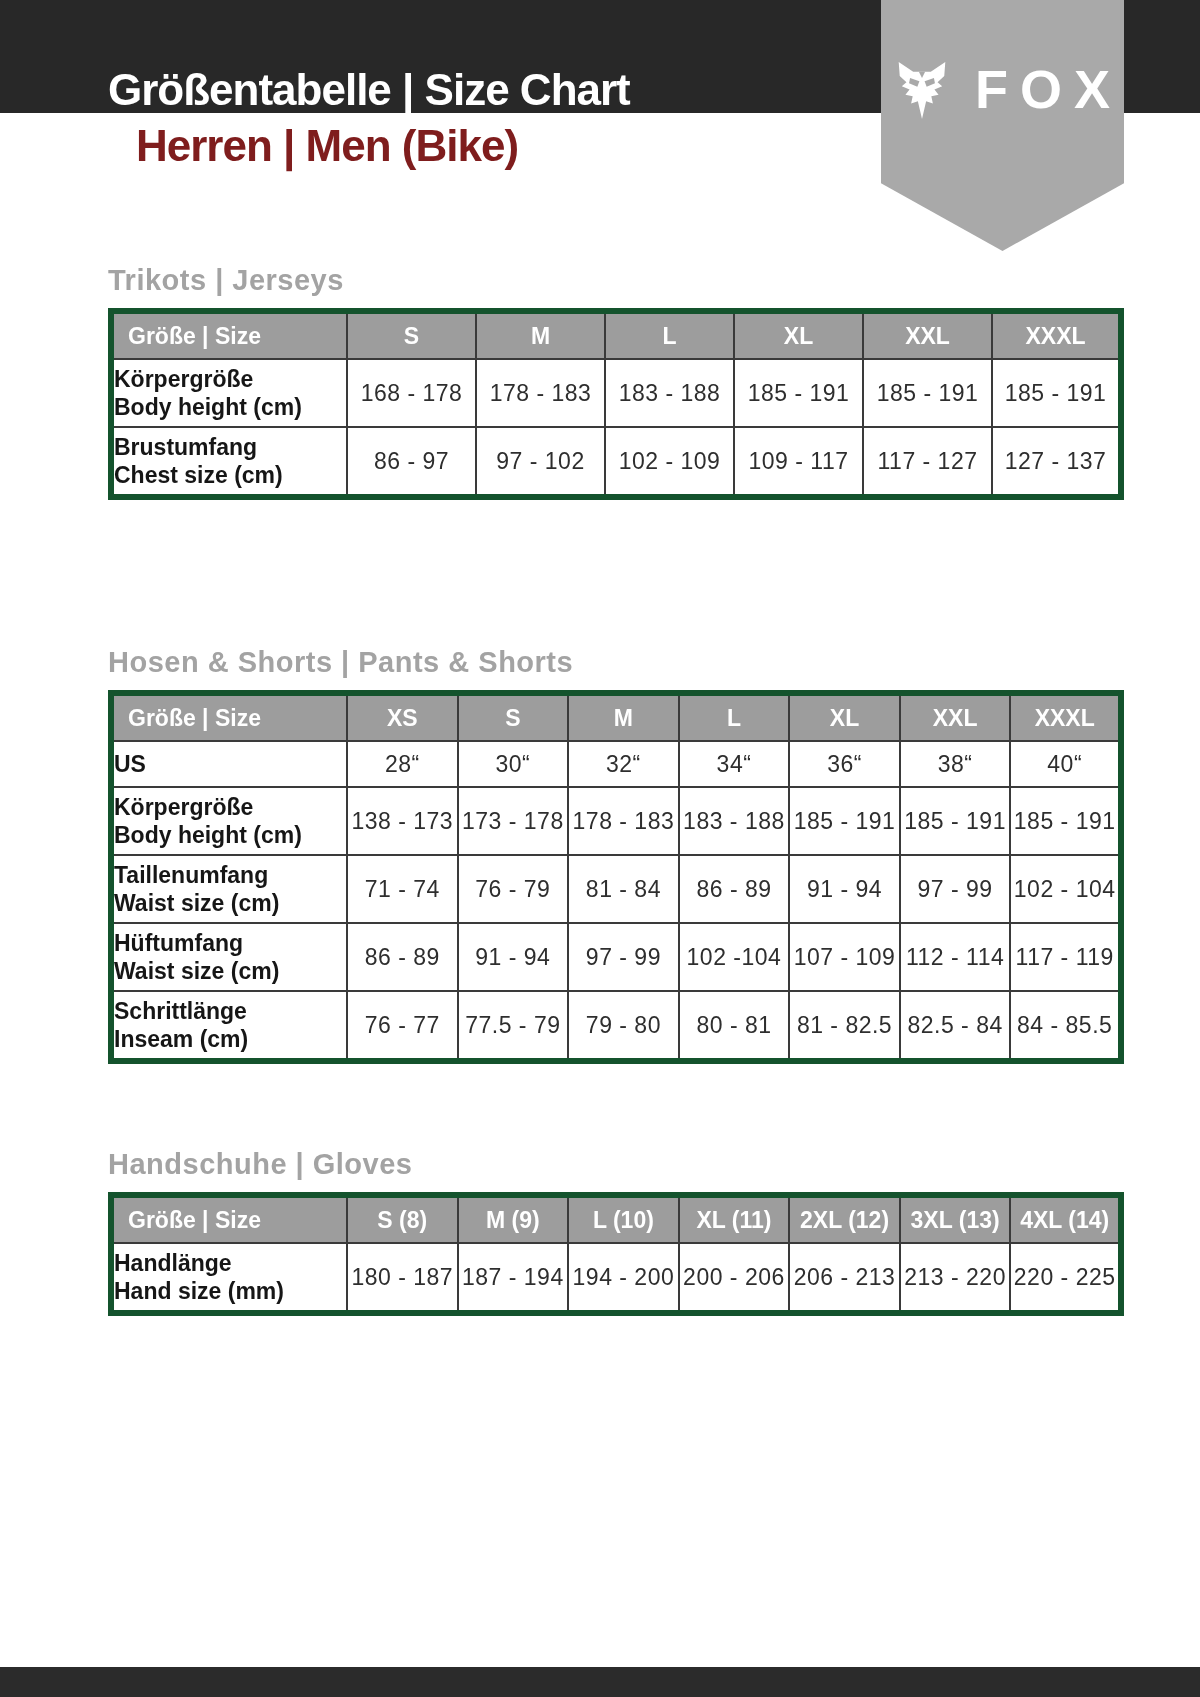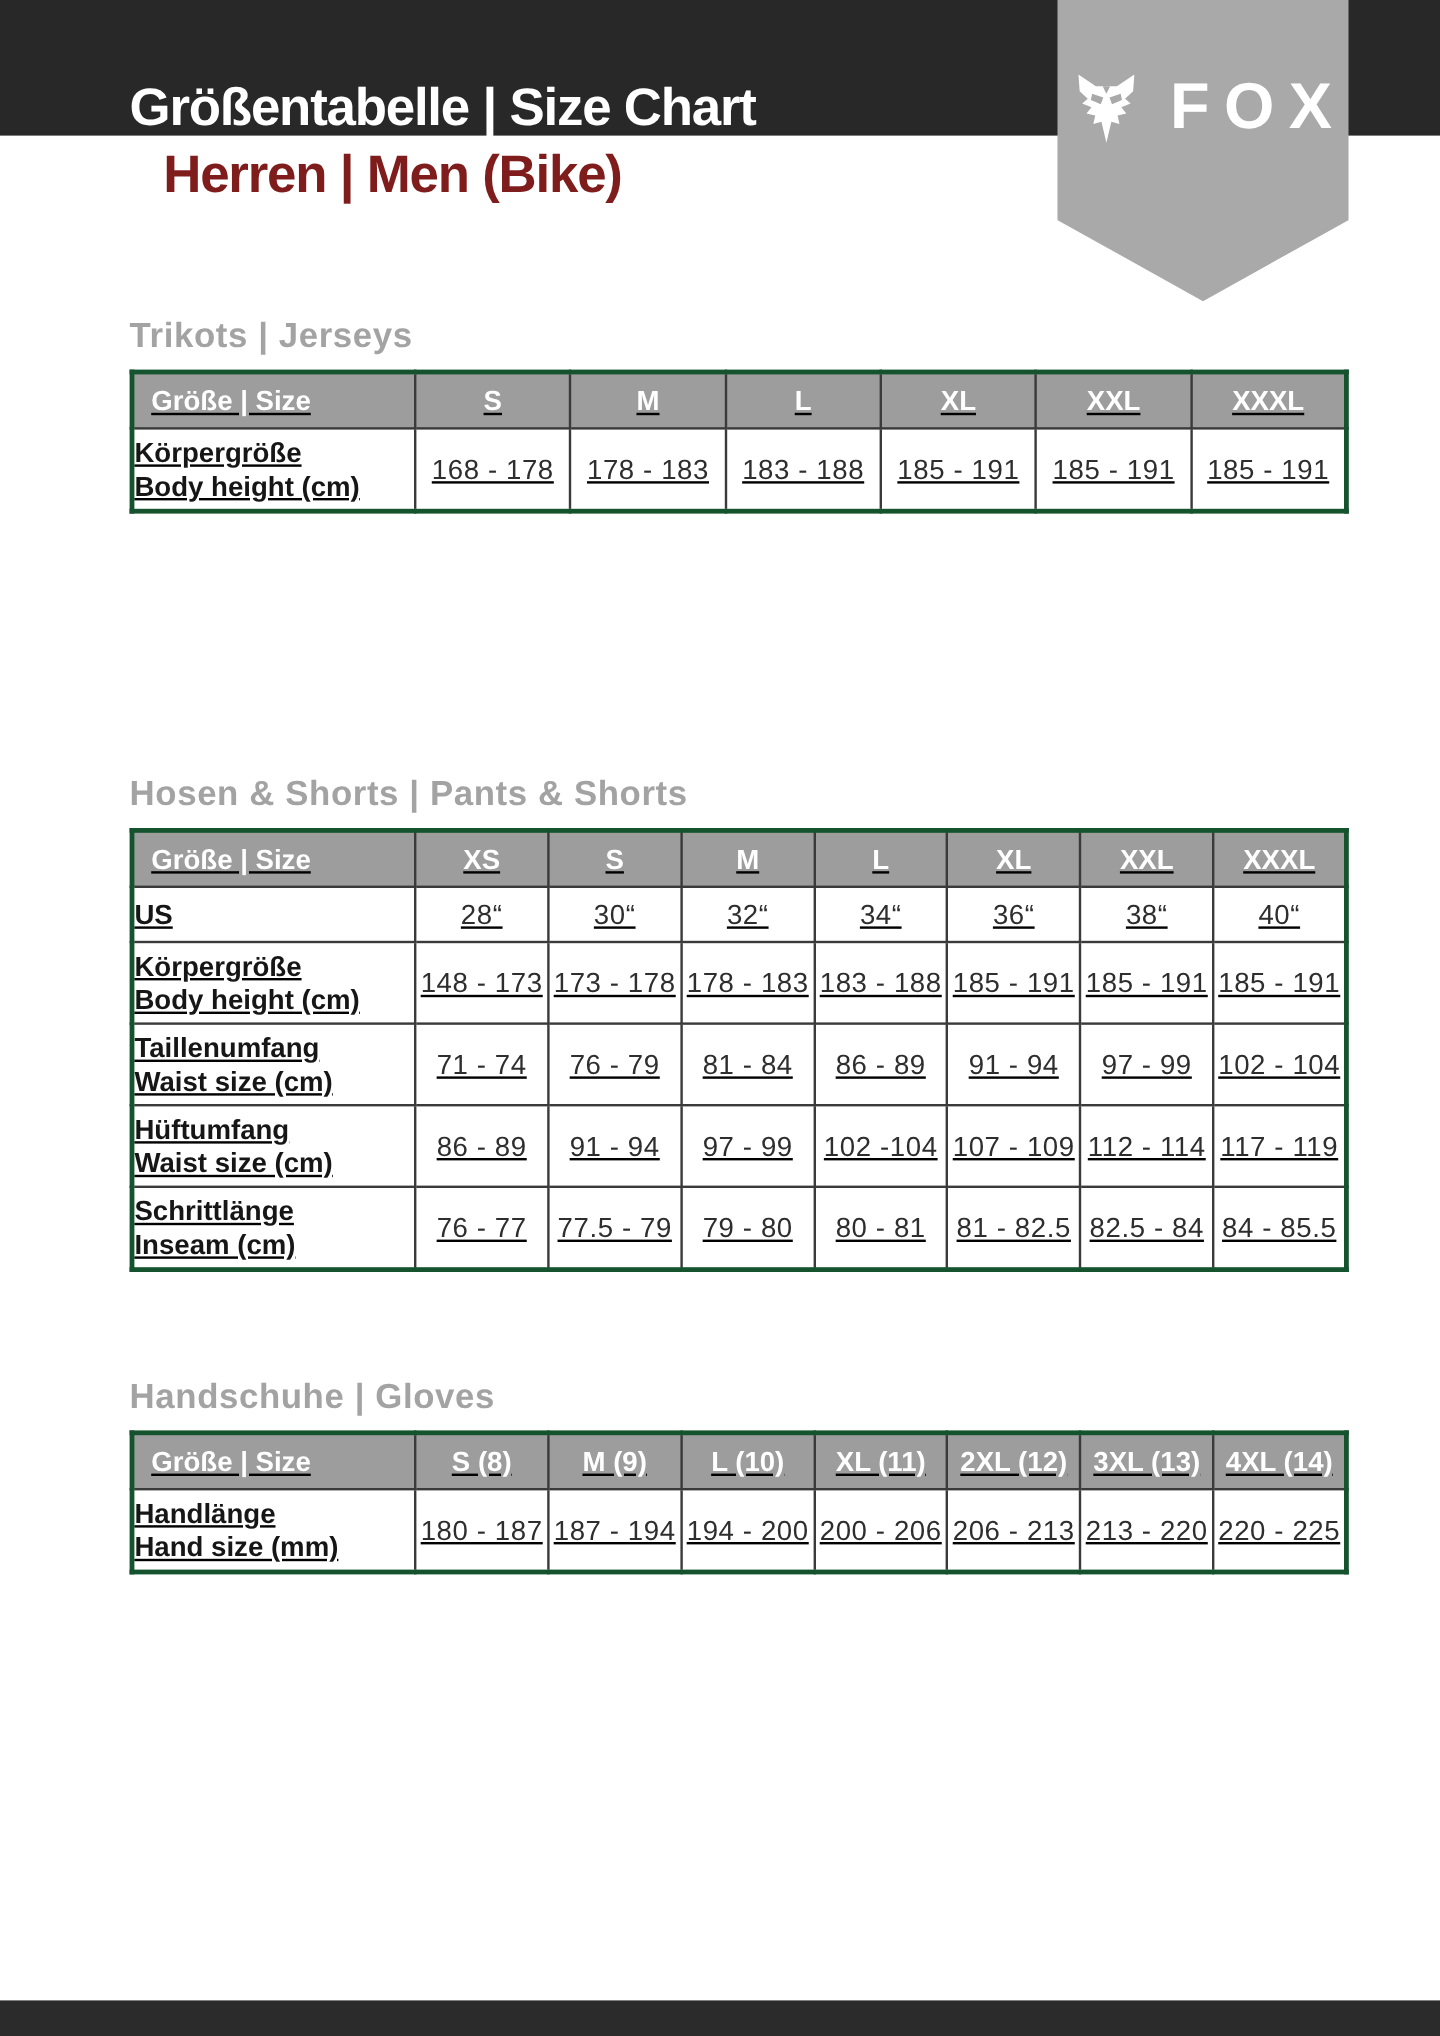--- a/index.html
+++ b/index.html
@@ -36,22 +36,21 @@
   .tbl-section { position:absolute; left:0; width:1016px; }
   .tbl-section:nth-of-type(1) { top:266px; }
   .tbl-section:nth-of-type(2) { top:648px; }
   .tbl-section:nth-of-type(3) { top:1150px; }
   .section-title {
     margin:0 0 13px 0; font-size:29px; line-height:29px; font-weight:bold;
     color:#a3a3a3; letter-spacing:0.5px; white-space:nowrap;
   }
   table.size-table {
     border-collapse:collapse; table-layout:fixed; width:1016px;
-    border:4px solid #14532d;
-    text-decoration:underline;
+    border:6px solid #14532d;
   }
   .size-table th, .size-table td { border:2px solid #3a3a3a; padding:0; }
   .size-table col.label { width:236px; }
   .size-table thead th {
     background:#9d9d9d; color:#ffffff; font-size:23px; font-weight:bold;
     height:44px; text-align:center;
   }
   .size-table thead th.label-col { text-align:left; padding-left:14px; }
   .size-table tbody td {
     text-align:center; font-size:23px; color:#2e2e2e; height:66px;
@@ -114,20 +113,29 @@
           <tbody>
             <tr>
               <td class="label-cell">Körpergröße<br>Body height (cm)</td>
               <td>168 - 178</td>
               <td>178 - 183</td>
               <td>183 - 188</td>
               <td>185 - 191</td>
               <td>185 - 191</td>
               <td>185 - 191</td>
             </tr>
+            <tr>
+              <td class="label-cell">Brustumfang<br>Chest size (cm)</td>
+              <td>86 - 97</td>
+              <td>97 - 102</td>
+              <td>102 - 109</td>
+              <td>109 - 117</td>
+              <td>117 - 127</td>
+              <td>127 - 137</td>
+            </tr>
           </tbody>
         </table>
       </section>
       <section class="tbl-section">
         <h2 class="section-title">Hosen &amp; Shorts | Pants &amp; Shorts</h2>
         <table class="size-table">
           <colgroup>
             <col class="label">
             <col>
             <col>
@@ -155,21 +163,21 @@
               <td>28“</td>
               <td>30“</td>
               <td>32“</td>
               <td>34“</td>
               <td>36“</td>
               <td>38“</td>
               <td>40“</td>
             </tr>
             <tr>
               <td class="label-cell">Körpergröße<br>Body height (cm)</td>
-              <td>148 - 173</td>
+              <td>138 - 173</td>
               <td>173 - 178</td>
               <td>178 - 183</td>
               <td>183 - 188</td>
               <td>185 - 191</td>
               <td>185 - 191</td>
               <td>185 - 191</td>
             </tr>
             <tr>
               <td class="label-cell">Taillenumfang<br>Waist size (cm)</td>
               <td>71 - 74</td>

